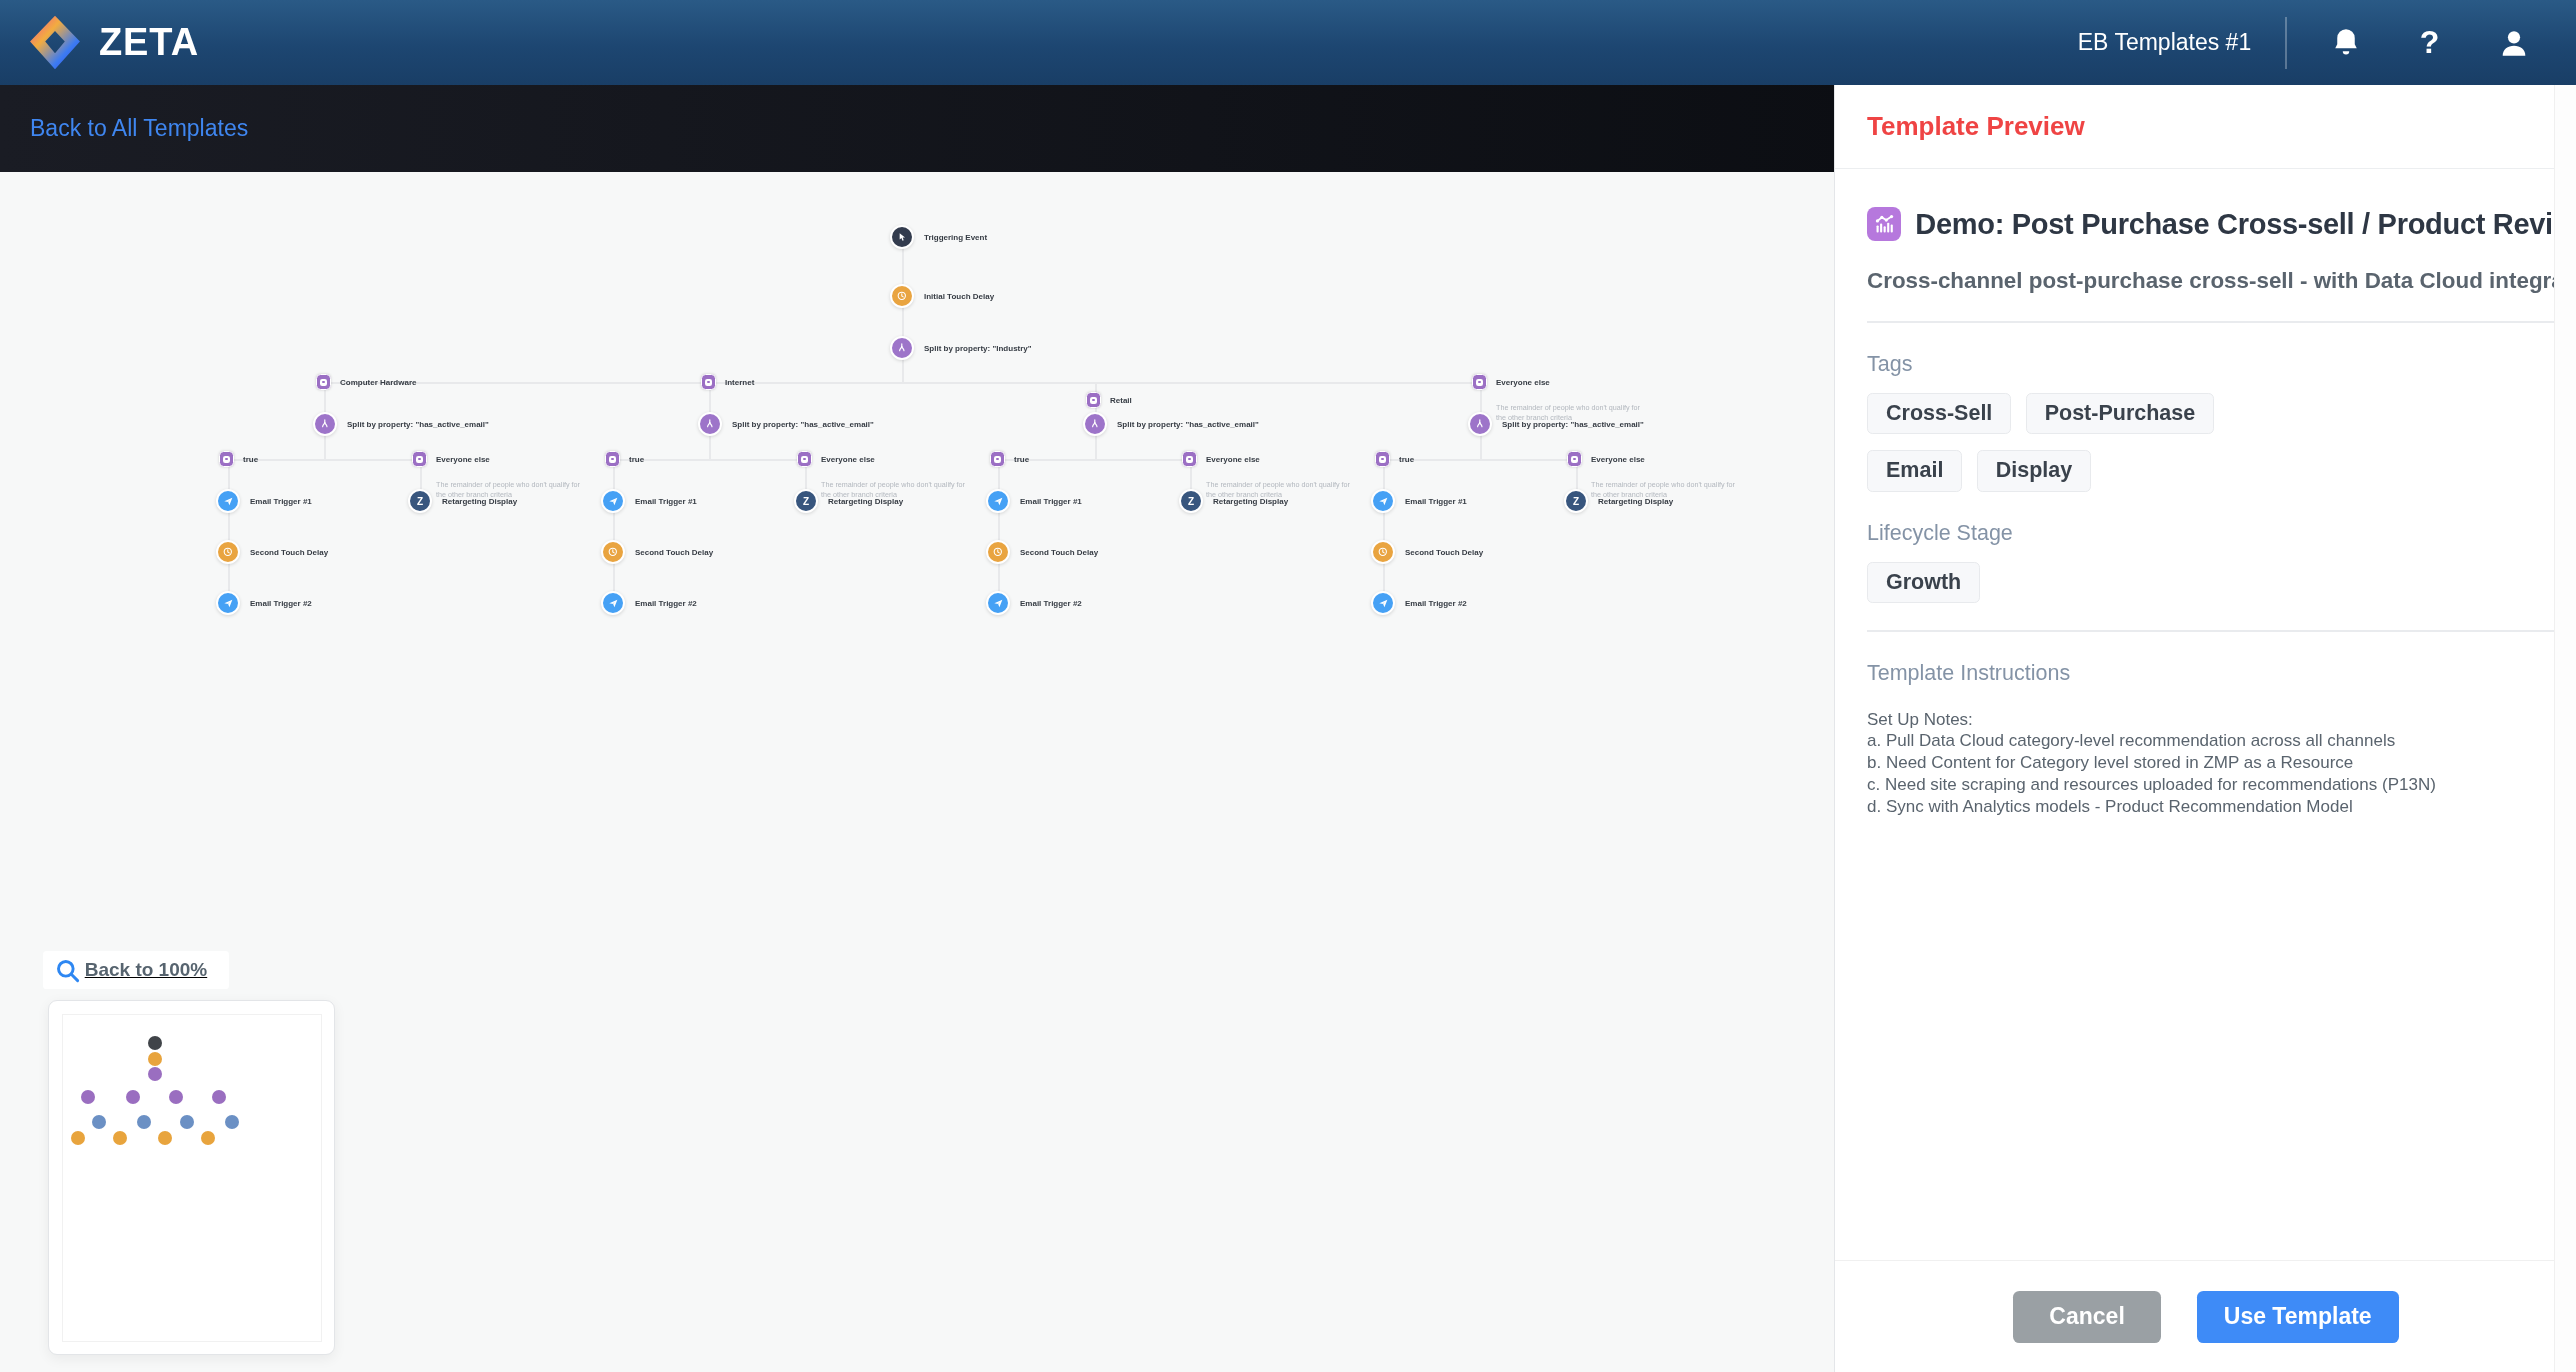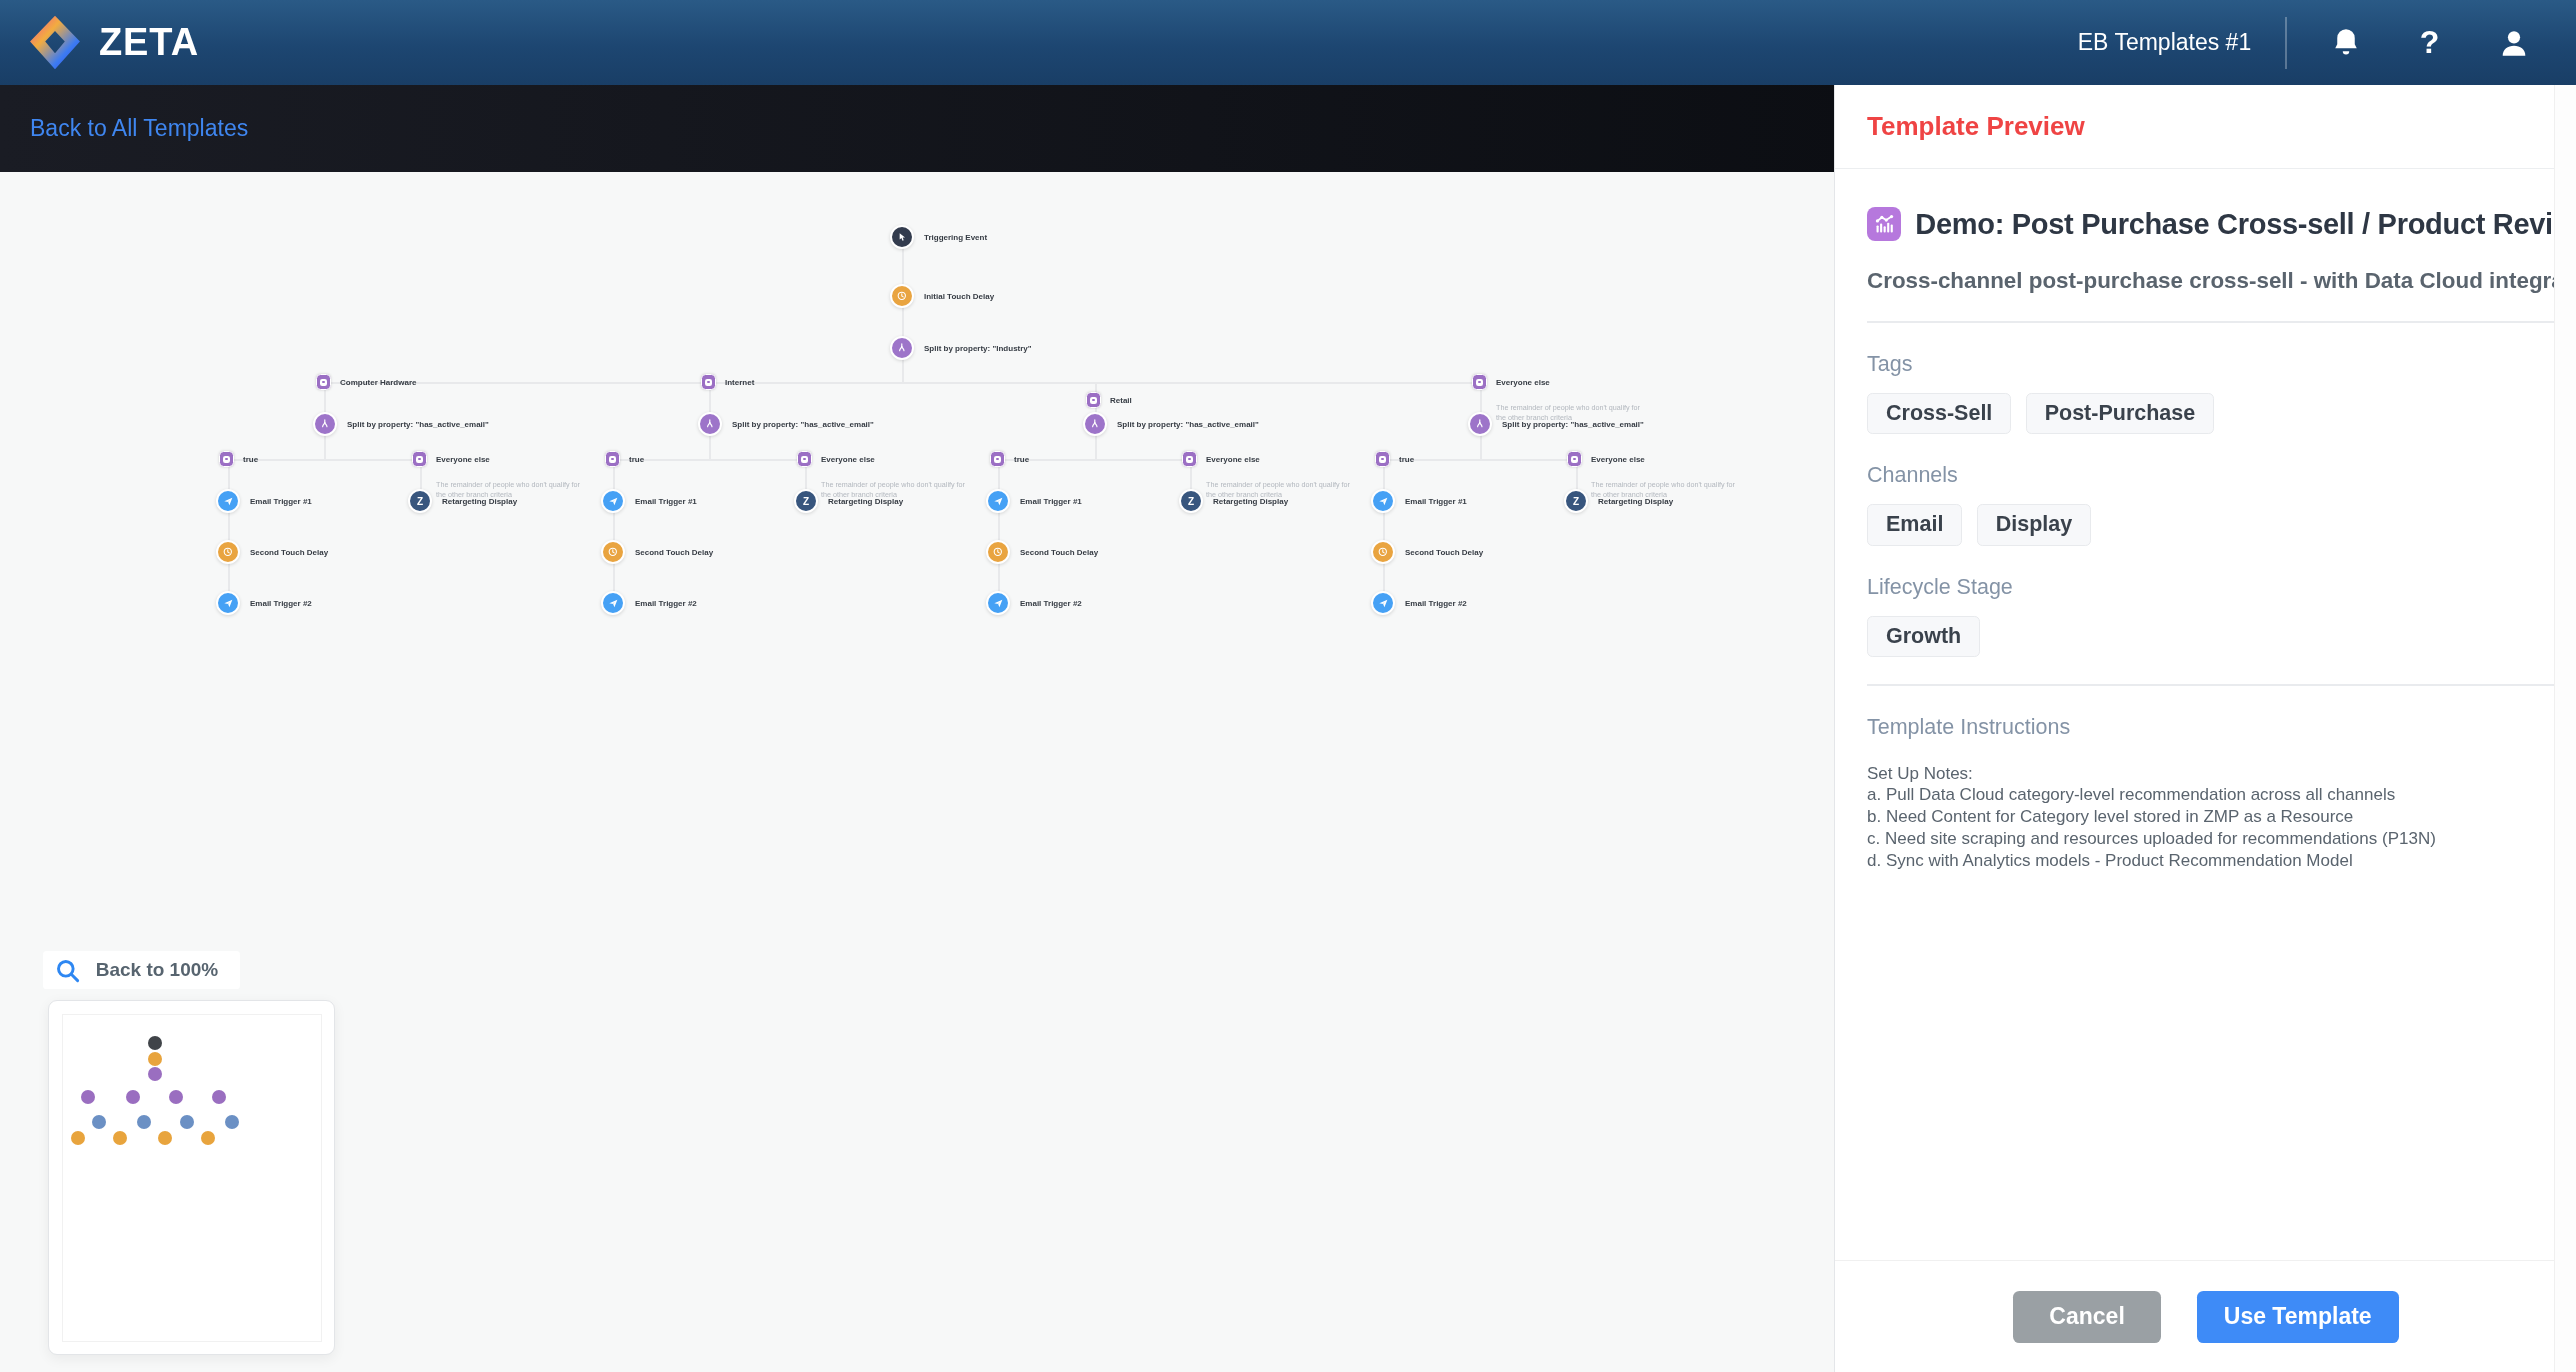--- a/index.html
+++ b/index.html
@@ -41,21 +41,21 @@
   .flabel{position:absolute;left:34px;top:0;white-space:nowrap;}
   .flabel.badge-lab{left:24px;}
   .fl-main{display:block;font-size:8px;font-weight:700;color:#363c44;line-height:25px;}
   .badge-lab .fl-main{line-height:18px;}
   .fsub{font-size:7.2px;color:#b2b7be;font-weight:400;white-space:normal;width:148px;
         line-height:1.35;margin-top:11px;}
   .zglyph{color:#fff;font-size:10px;font-weight:800;}
 
   
   .zoom-ctl{position:absolute;left:43px;top:951px;height:38px;background:#fff;border-radius:3.6px;
-            display:flex;align-items:center;padding:0 21.5px 0 10.7px;gap:15px;z-index:7;cursor:pointer;}
+            display:flex;align-items:center;padding:0 21.5px 0 10.7px;gap:4px;z-index:7;cursor:pointer;text-decoration:underline;}
   .zoom-label{font-size:19px;font-weight:600;color:#57646f;}
   .minimap{position:absolute;left:48px;top:1000px;width:285px;height:353px;background:#fff;
            border:1.8px solid #e3e5e8;border-radius:9px;box-shadow:0 3.6px 12.5px rgba(0,0,0,.06);z-index:7;}
   .minimap-inner{position:absolute;left:12.5px;top:12.5px;right:12.5px;bottom:12.5px;
                  border:0.9px solid #f1f1f1;background:#fff;}
   .mdot{position:absolute;width:14.3px;height:14.3px;border-radius:50%;}
 
   
   .panel{position:absolute;top:85px;left:1834px;width:742px;height:1287px;background:#fff;
          border-left:0.9px solid #e4e6e9;z-index:20;}
@@ -571,21 +571,20 @@
     </div>
     <div class="panel-subtitle">Cross-channel post-purchase cross-sell - with Data Cloud integration.</div>
     <div class="divider"></div>
 
     <div class="section-label">Tags</div>
     <div class="chip-row">
         <span class="chip">Cross-Sell</span>
         <span class="chip">Post-Purchase</span>
       </div>
 
-    <div class="section-label">Channels</div>
     <div class="chip-row">
         <span class="chip">Email</span>
         <span class="chip">Display</span>
       </div>
 
     <div class="section-label">Lifecycle Stage</div>
     <div class="chip-row">
         <span class="chip">Growth</span>
       </div>
 

